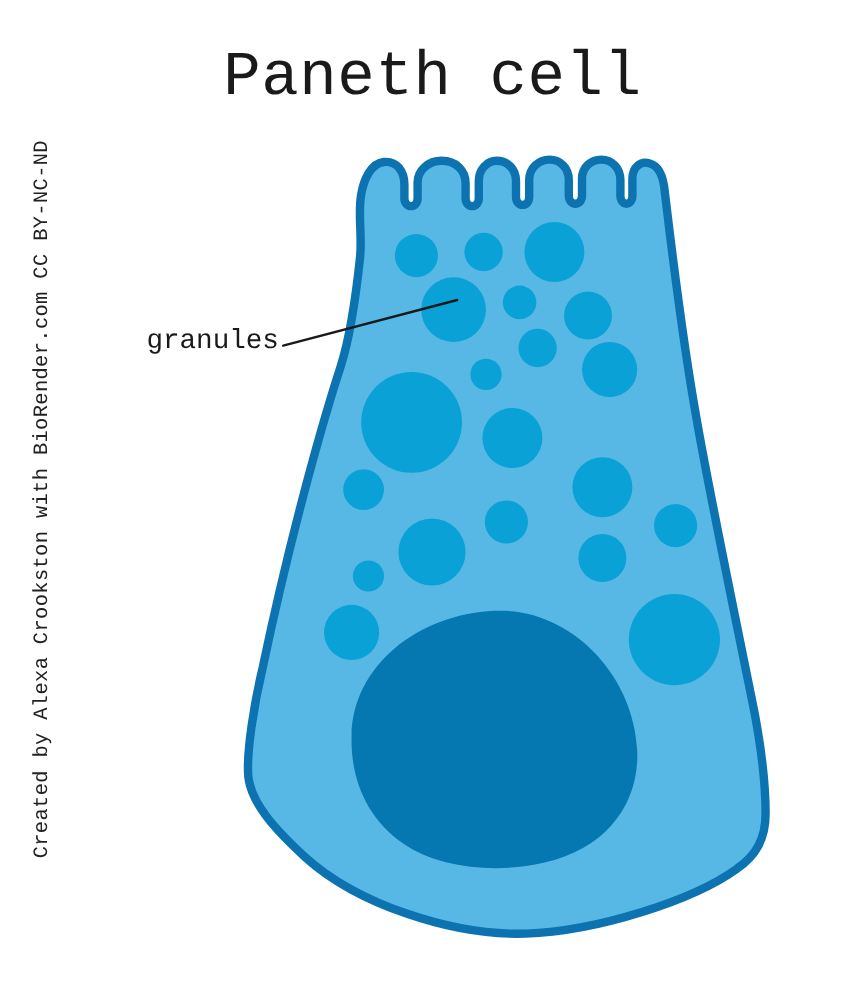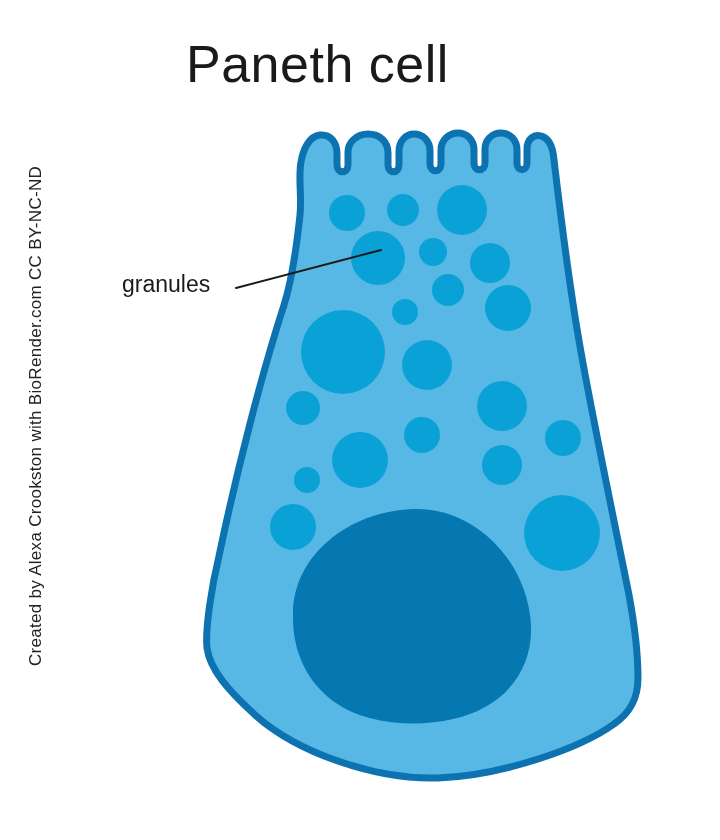--- a/index.html
+++ b/index.html
@@ -11,21 +11,21 @@
     --text:#1a1a1a;
     --pointer-line:#1a1a1a;
   }
   *{margin:0;padding:0;box-sizing:border-box;}
   html,body{background:#fff;}
   .page{
     position:relative;
     width:720px;height:840px;
     background:var(--background);
     overflow:hidden;
-    font-family:Liberation Sans, sans-serif;
+    font-family:Liberation Mono, monospace;
   }
   .title{
     position:absolute;
     left:186px;top:36px;
     font-size:52px;
     line-height:1.1;
     color:var(--text);
     letter-spacing:0.5px;
     white-space:nowrap;
   }

